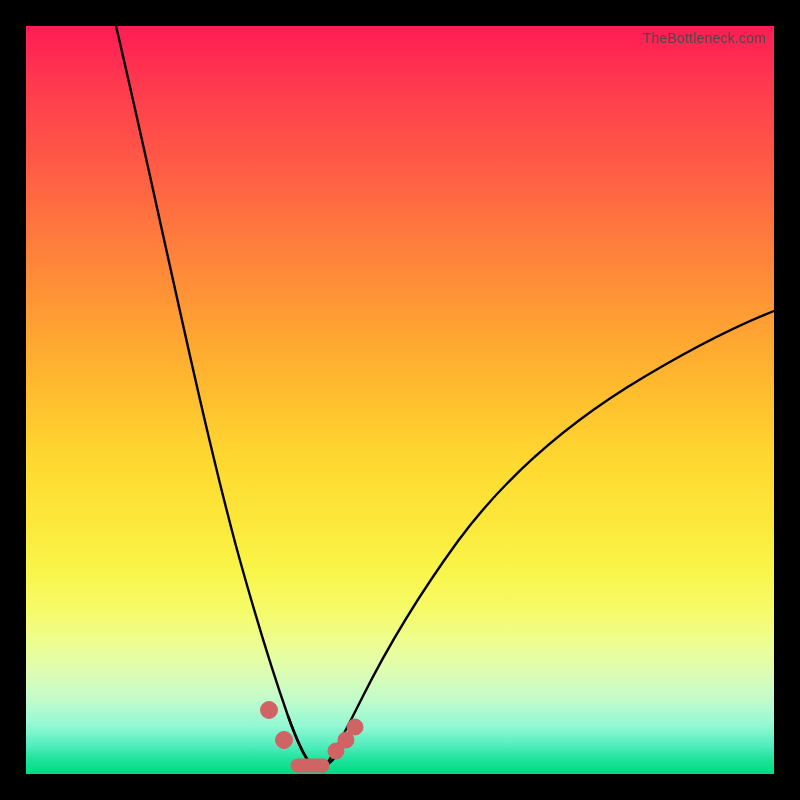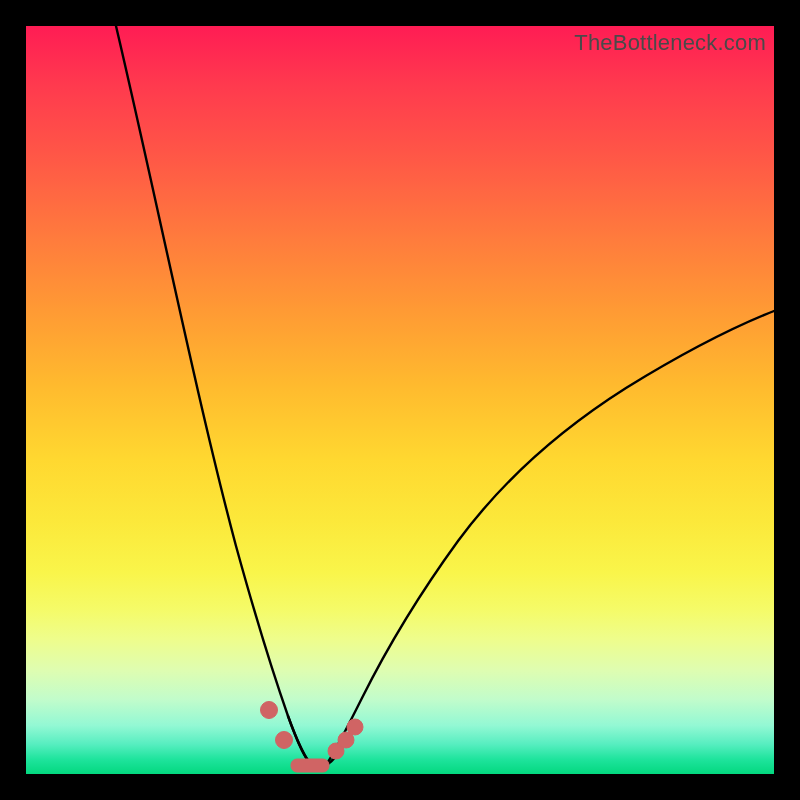--- a/index.html
+++ b/index.html
@@ -44,21 +44,21 @@
       #57eec0 96%,
       #1fe49d 98%,
       #03d87f 100%
     );
   }
   .watermark {
     position: absolute;
     top: 4px;
     right: 8px;
     color: #4a4a4a;
-    font-size: 22px;
+    font-size: 14px;
     font-weight: 500;
     letter-spacing: 0.2px;
     user-select: none;
   }
   svg.curves {
     position: absolute;
     top: 0;
     left: 0;
     width: 748px;
     height: 748px;

